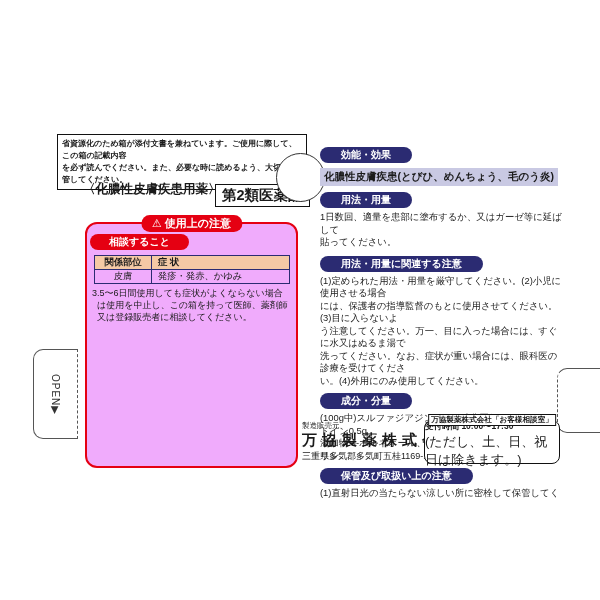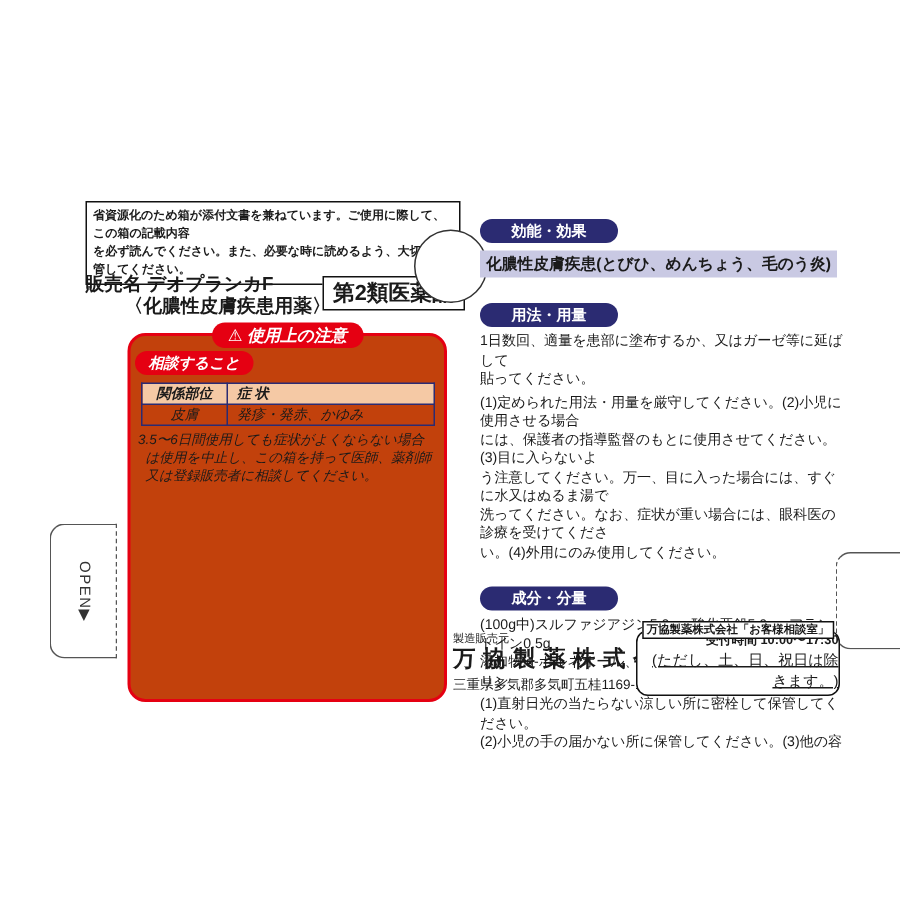--- a/index.html
+++ b/index.html
@@ -10,27 +10,27 @@
   .note-box{position:absolute;left:57px;top:134px;width:240px;border:1.5px solid #111;
             padding:3px 4px;font-size:8px;line-height:1.5;font-weight:600;white-space:pre-wrap;}
 
   
   .prod{position:absolute;left:57px;top:182px;font-size:12.5px;font-weight:bold;line-height:1.2;}
   .prod .l2{padding-left:26px;display:block;}
   .class-badge{position:absolute;left:215px;top:184px;border:1.5px solid #111;
                font-size:14.5px;font-weight:bold;padding:1px 6px;background:#fff;}
 
   
-  .warn-box{position:absolute;left:85px;top:222px;width:209px;height:242px;background:#c2410c;
-            border:2.5px solid #e50012;border-radius:12px;font-style:italic;}
+  .warn-box{position:absolute;left:85px;top:222px;width:209px;height:242px;background:#f0abfc;
+            border:2.5px solid #e50012;border-radius:12px;}
   .warn-title{position:absolute;top:-9px;left:50%;transform:translateX(-50%);
               background:#e50012;color:#fff;font-size:11px;font-weight:bold;
               padding:1px 11px;border-radius:9px;white-space:nowrap;}
   .consult-pill{display:inline-block;margin:10px 0 2px 3px;background:#e50012;color:#fff;
-                font-size:10px;font-weight:bold;padding:1px 9px;border-radius:8px;}
+                font-size:10px;font-weight:bold;padding:1px 19px;border-radius:8px;}
   .wb-text{font-size:9px;line-height:12px;margin:0 3px 0 5px;white-space:pre-wrap;font-weight:500;}
   .sym-table{border-collapse:collapse;margin:3px 4px 3px 7px;}
   .sym-table th,.sym-table td{border:1.3px solid #2b2b72;font-size:9.3px;height:13px;padding:0 3px;}
   .sym-table th{background:#f5c9a5;font-weight:bold;text-align:center;}
   .sym-table .c1{width:50px;text-align:center;}
   .sym-table .c2{width:128px;text-align:left;padding-left:6px;}
 
   
   .open-tab{position:absolute;left:33px;top:349px;width:43px;height:88px;
             border:1.5px solid #555;border-right-style:dashed;border-radius:10px 0 0 10px;
@@ -46,48 +46,47 @@
              border:1.5px solid #555;border-right:none;border-left-style:dashed;
              border-radius:10px 0 0 10px;}
 
   
   .right-col{position:absolute;left:320px;top:144px;width:244px;}
   .badge{display:inline-block;background:#2b2b72;color:#fff;font-size:10px;font-weight:bold;
          padding:1px 21px;border-radius:8px;}
   .sec-text{font-size:9.4px;line-height:12.5px;margin-top:3px;white-space:pre-wrap;font-weight:500;}
   .hl{display:inline-block;background:#c9c9e3;font-size:10.5px;font-weight:600;
       padding:2px 4px;margin-top:5px;}
-  .mt6{margin-top:17px;} .mt7{margin-top:7px;}
+  .mt6{margin-top:6px;} .mt7{margin-top:7px;}
 
   
   .maker{position:absolute;left:302px;top:421px;}
   .maker .role{font-size:7.5px;}
   .maker .name{font-size:15px;font-weight:600;letter-spacing:5px;line-height:1.2;}
   .maker .addr{font-size:9px;margin-top:1px;}
 
   
   .contact{position:absolute;left:424px;top:420px;width:134px;height:42px;
-           border:1.5px solid #111;border-radius:8px;text-align:right;background:#fff;}
+           border:1.5px solid #111;border-radius:8px;text-align:left;background:#fff;}
   .contact .hdr{position:absolute;top:-7px;left:50%;transform:translateX(-50%);
                 background:#fff;border:1px solid #111;font-size:7.6px;font-weight:600;
                 padding:0 2px;white-space:nowrap;}
   .contact .tel{margin-top:8px;font-size:10.5px;font-weight:bold;}
   .contact .hrs{font-size:8.5px;font-weight:600;}
-  .contact .nt{font-size:10px;text-decoration:underline;}
+  .contact .nt{font-size:13px;}
 </style>
 </head>
 <body>
 
 <div class="canvas">
 
   <div class="note-box">省資源化のため箱が添付文書を兼ねています。ご使用に際して、この箱の記載内容
 を必ず読んでください。また、必要な時に読めるよう、大切に保管してください。</div>
 
   <div class="prod">
-    <span>販売名 デオプランカF</span>
     <span class="l2">〈化膿性皮膚疾患用薬〉</span>
   </div>
   <div class="class-badge">第2類医薬品</div>
 
   <div class="warn-box">
     <div class="warn-title">
       <span>⚠</span>
       <span>使用上の注意</span>
     </div>
     <div class="consult-pill">相談すること</div>
@@ -115,28 +114,30 @@
   <div class="hole"></div>
 
   <div class="right-tab"></div>
 
   <div class="right-col">
     <div class="badge">効能・効果</div><br>
     <div class="hl">化膿性皮膚疾患(とびひ、めんちょう、毛のう炎)</div><br>
     <div class="badge mt6">用法・用量</div>
     <div class="sec-text">1日数回、適量を患部に塗布するか、又はガーゼ等に延ばして
 貼ってください。</div>
+    <div class="badge mt7">用法・用量に関連する注意</div>
     <div class="sec-text">(1)定められた用法・用量を厳守してください。(2)小児に使用させる場合
 には、保護者の指導監督のもとに使用させてください。(3)目に入らないよ
 う注意してください。万一、目に入った場合には、すぐに水又はぬるま湯で
 洗ってください。なお、症状が重い場合には、眼科医の診療を受けてくださ
 い。(4)外用にのみ使用してください。</div>
     <div class="badge mt6">成分・分量</div>
     <div class="sec-text">(100g中)スルファジアジン5.0g、酸化亜鉛5.0g、アラントイン0.5g
 添加物:d-ボルネオール、マクロゴール、ラノリン、ワセリン</div>
+    <div class="badge mt6">保管及び取扱い上の注意</div>
     <div class="sec-text">(1)直射日光の当たらない涼しい所に密栓して保管してください。
 (2)小児の手の届かない所に保管してください。(3)他の容器に入
 れ替えないでください。(誤用の原因になったり品質が変わりま
 す。)(4)使用期限を過ぎた製品は使用しないでください。なお、使
 用期限内であっても、開封後は品質保持の点からなるべく早く使
 用してください。</div>
   </div>
 
   <div class="maker">
     <div class="role">製造販売元</div>

